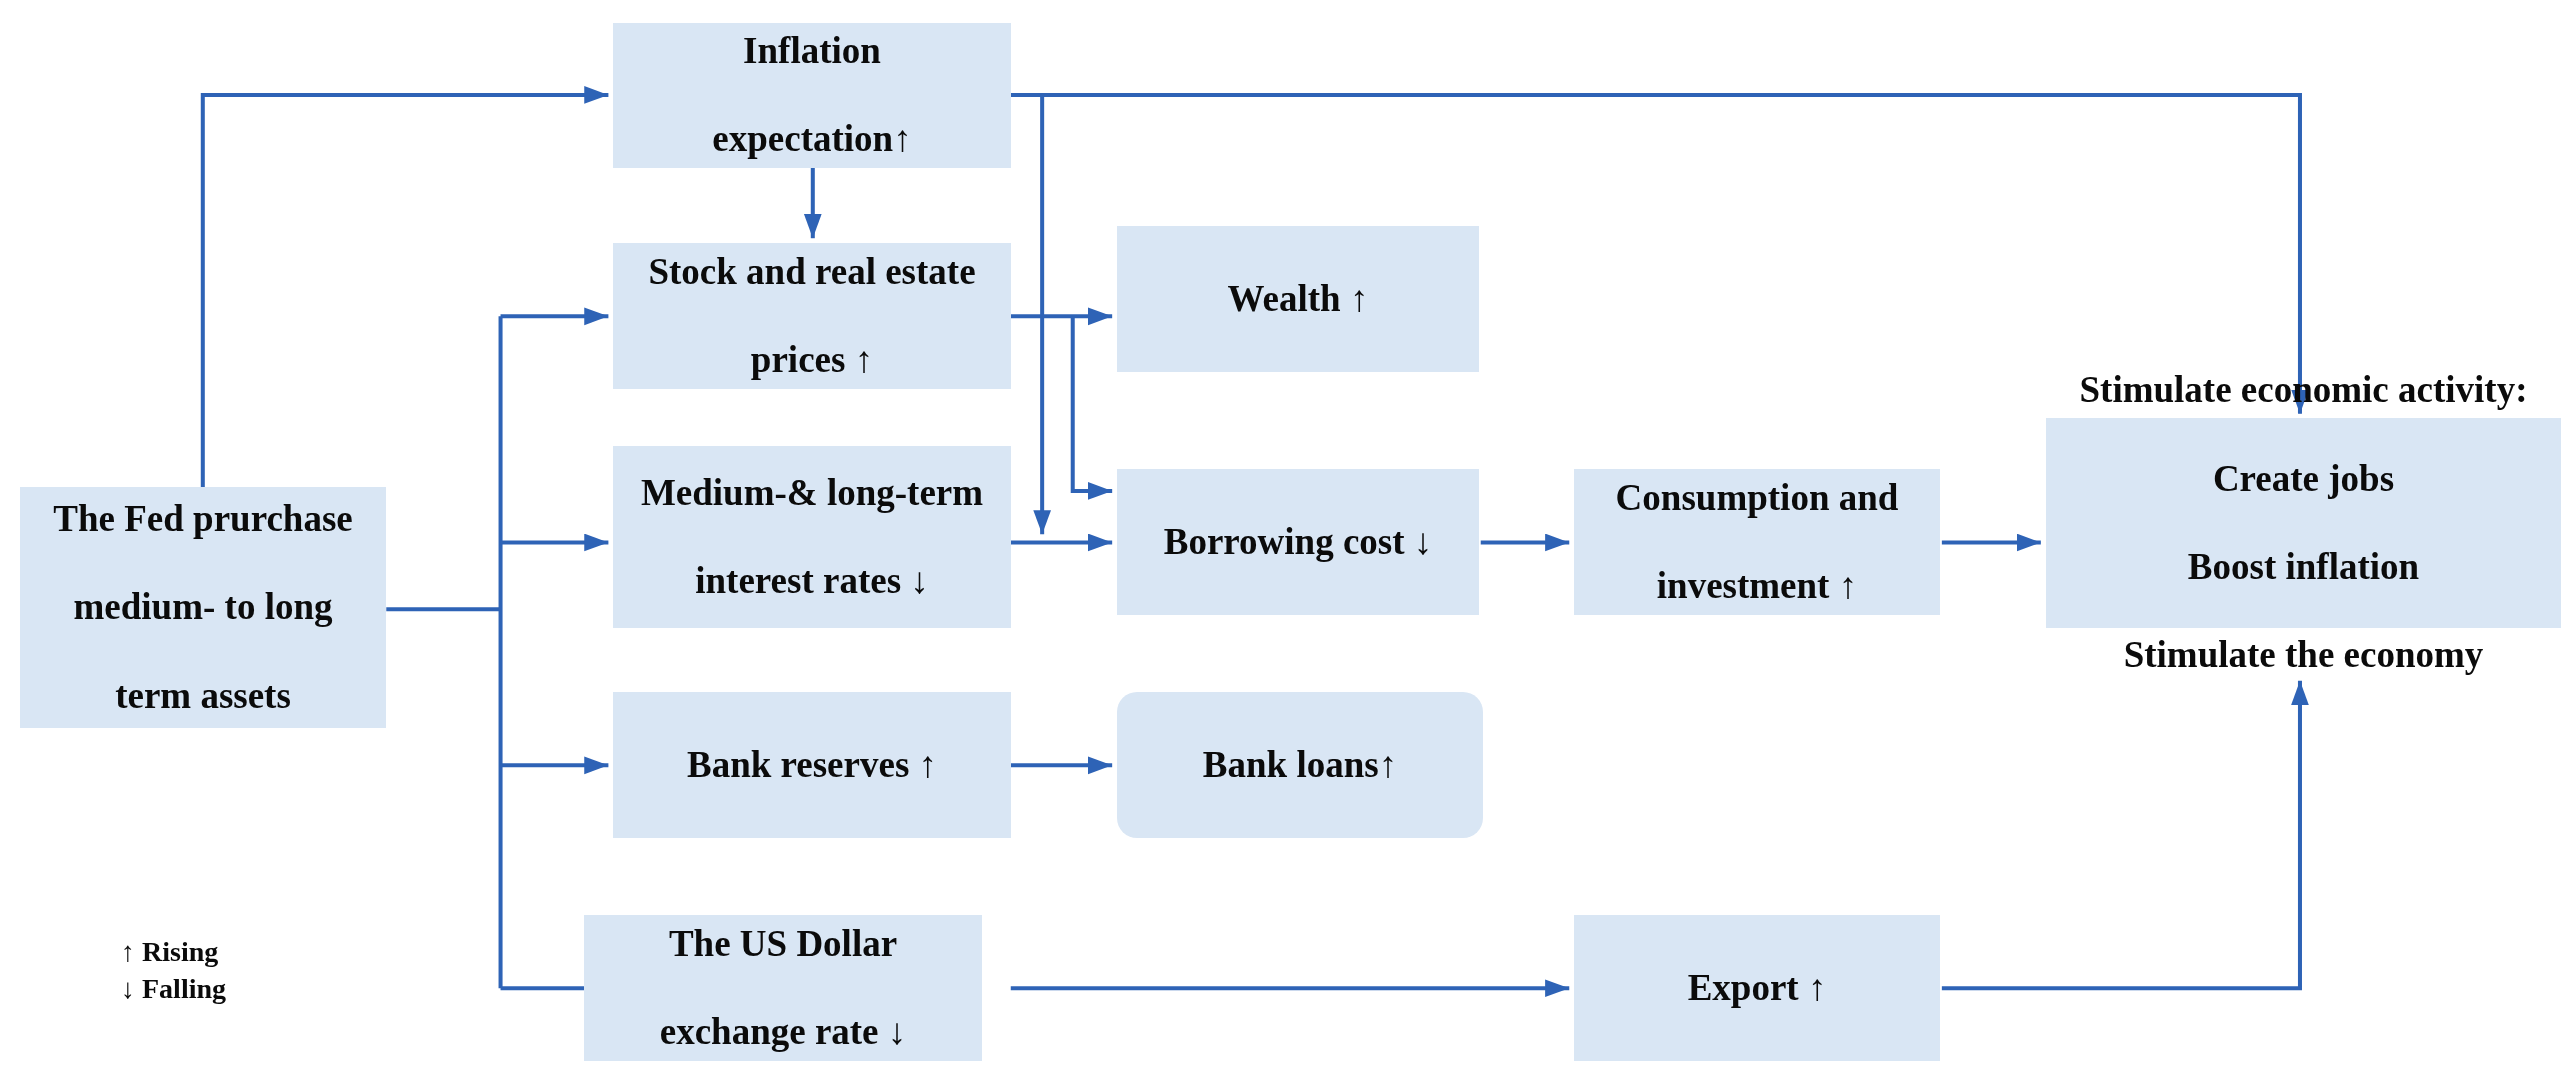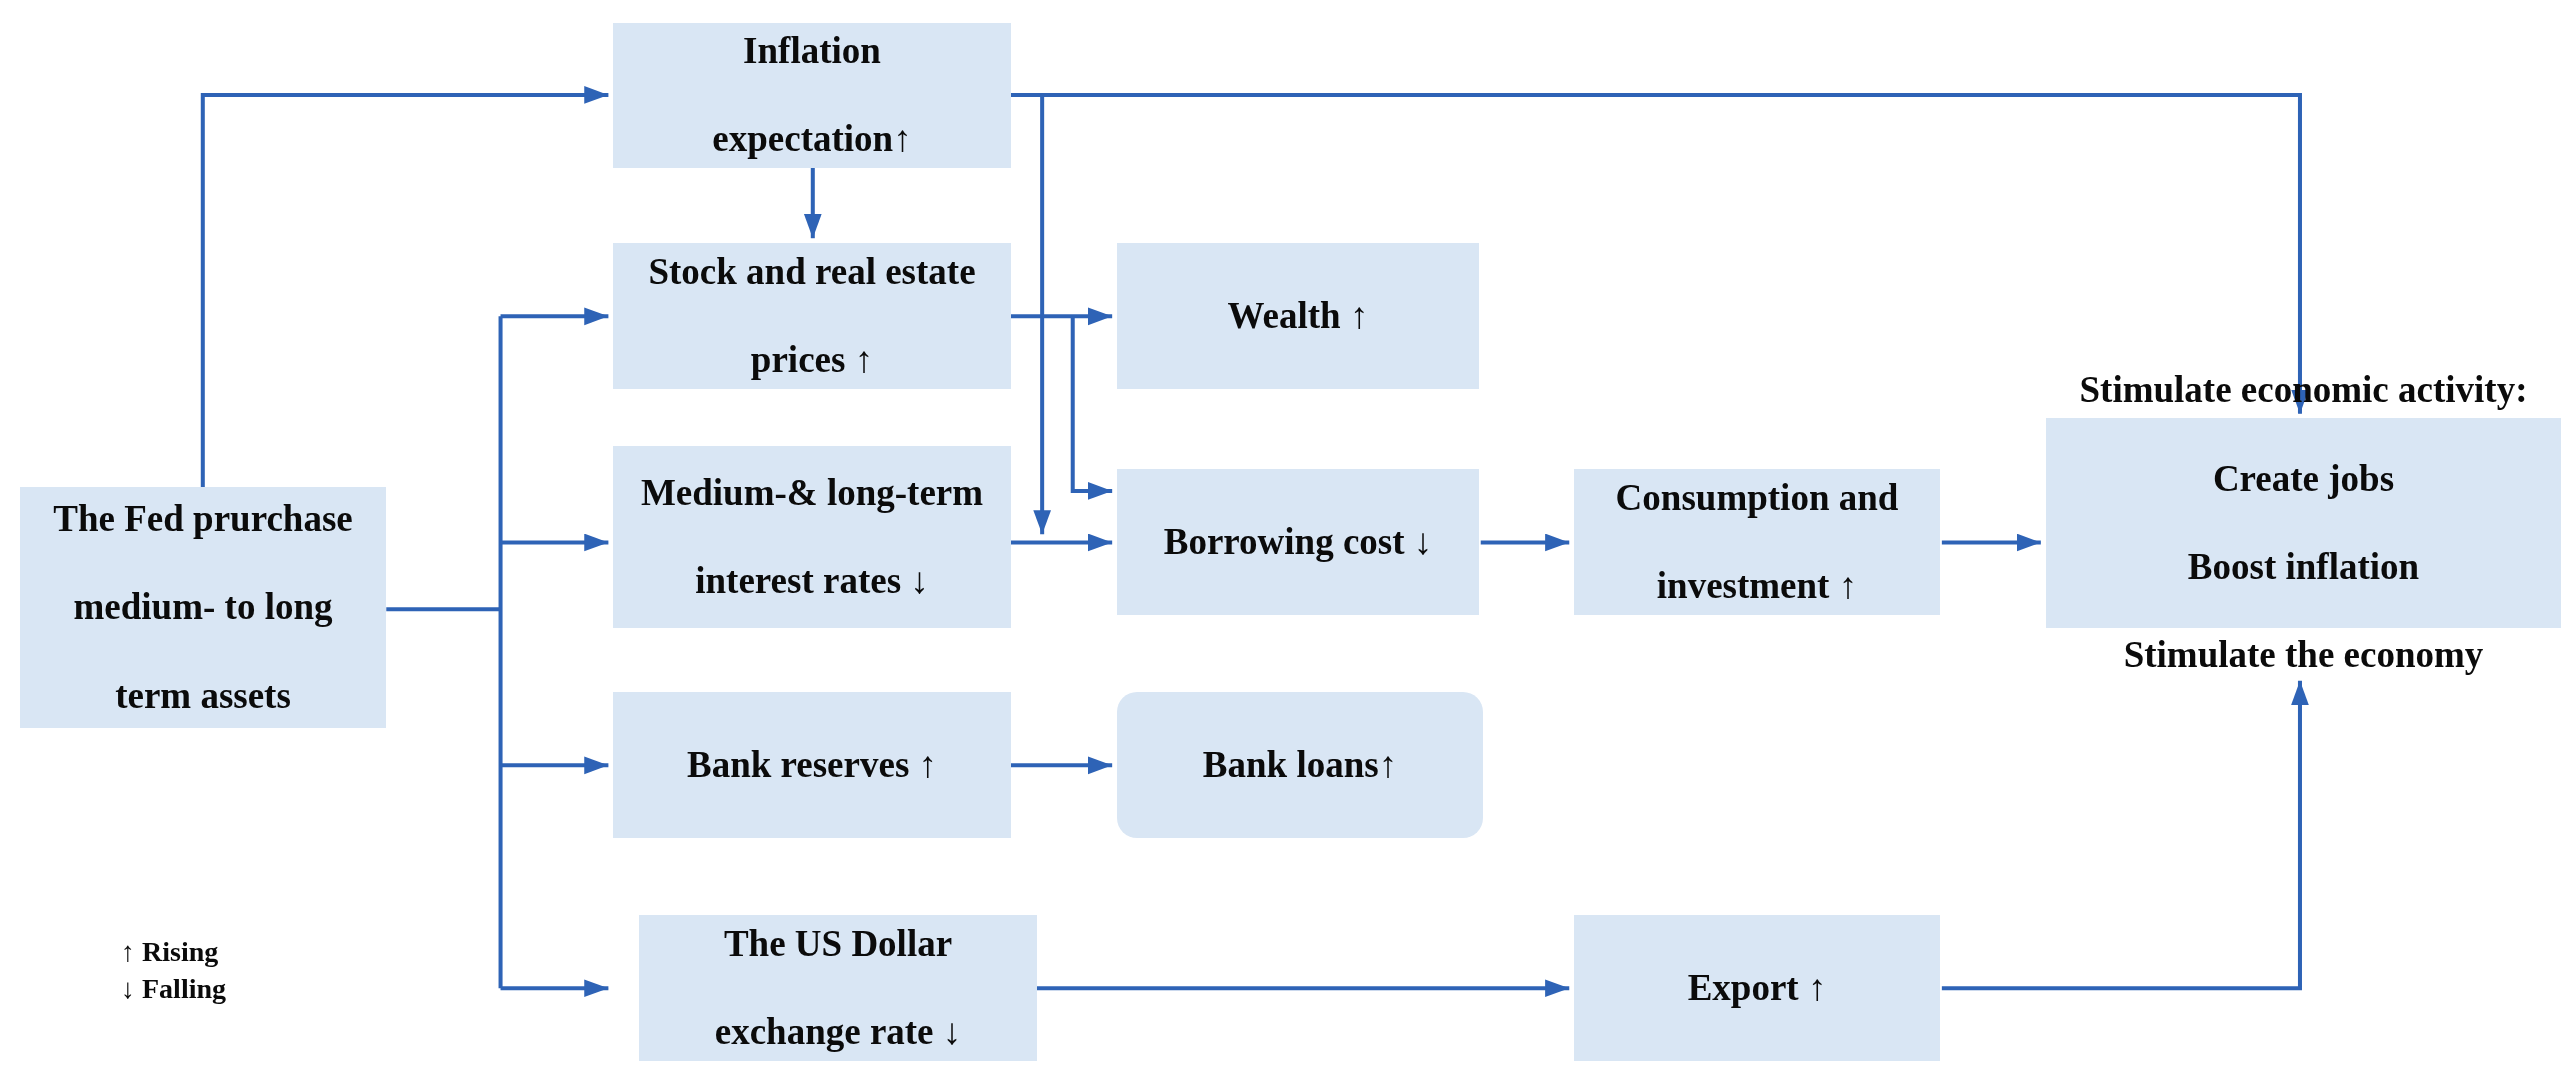--- a/index.html
+++ b/index.html
@@ -87,25 +87,25 @@
         <span class="node-line">Stock and real estate</span>
         <span class="node-line">prices ↑</span>
       </div>
       <div class="flow-node" style="left: 613px; top: 446px; width: 398px; height: 182px; background: rgb(217, 230, 244); justify-content: center;">
         <span class="node-line">Medium-&amp; long-term</span>
         <span class="node-line">interest rates ↓</span>
       </div>
       <div class="flow-node" style="left: 613px; top: 692px; width: 398px; height: 146px; background: rgb(217, 230, 244);">
         <span class="node-line">Bank reserves ↑</span>
       </div>
-      <div class="flow-node" style="left: 639px; top: 915px; width: 398px; height: 146px; background: rgb(217, 230, 244);">
+      <div class="flow-node" style="left: 584px; top: 915px; width: 398px; height: 146px; background: rgb(217, 230, 244);">
         <span class="node-line">The US Dollar</span>
         <span class="node-line">exchange rate ↓</span>
       </div>
-      <div class="flow-node" style="left: 1117px; top: 243px; width: 362px; height: 146px; background: rgb(217, 230, 244);">
+      <div class="flow-node" style="left: 1117px; top: 226px; width: 362px; height: 146px; background: rgb(217, 230, 244);">
         <span class="node-line">Wealth ↑</span>
       </div>
       <div class="flow-node" style="left: 1117px; top: 469px; width: 362px; height: 146px; background: rgb(217, 230, 244);">
         <span class="node-line">Borrowing cost ↓</span>
       </div>
       <div class="flow-node" style="left: 1117px; top: 692px; width: 366px; height: 146px; background: rgb(217, 230, 244); border-radius: 20px;">
         <span class="node-line">Bank loans↑</span>
       </div>
       <div class="flow-node" style="left: 1574px; top: 469px; width: 366px; height: 146px; background: rgb(217, 230, 244);">
         <span class="node-line">Consumption and</span>

